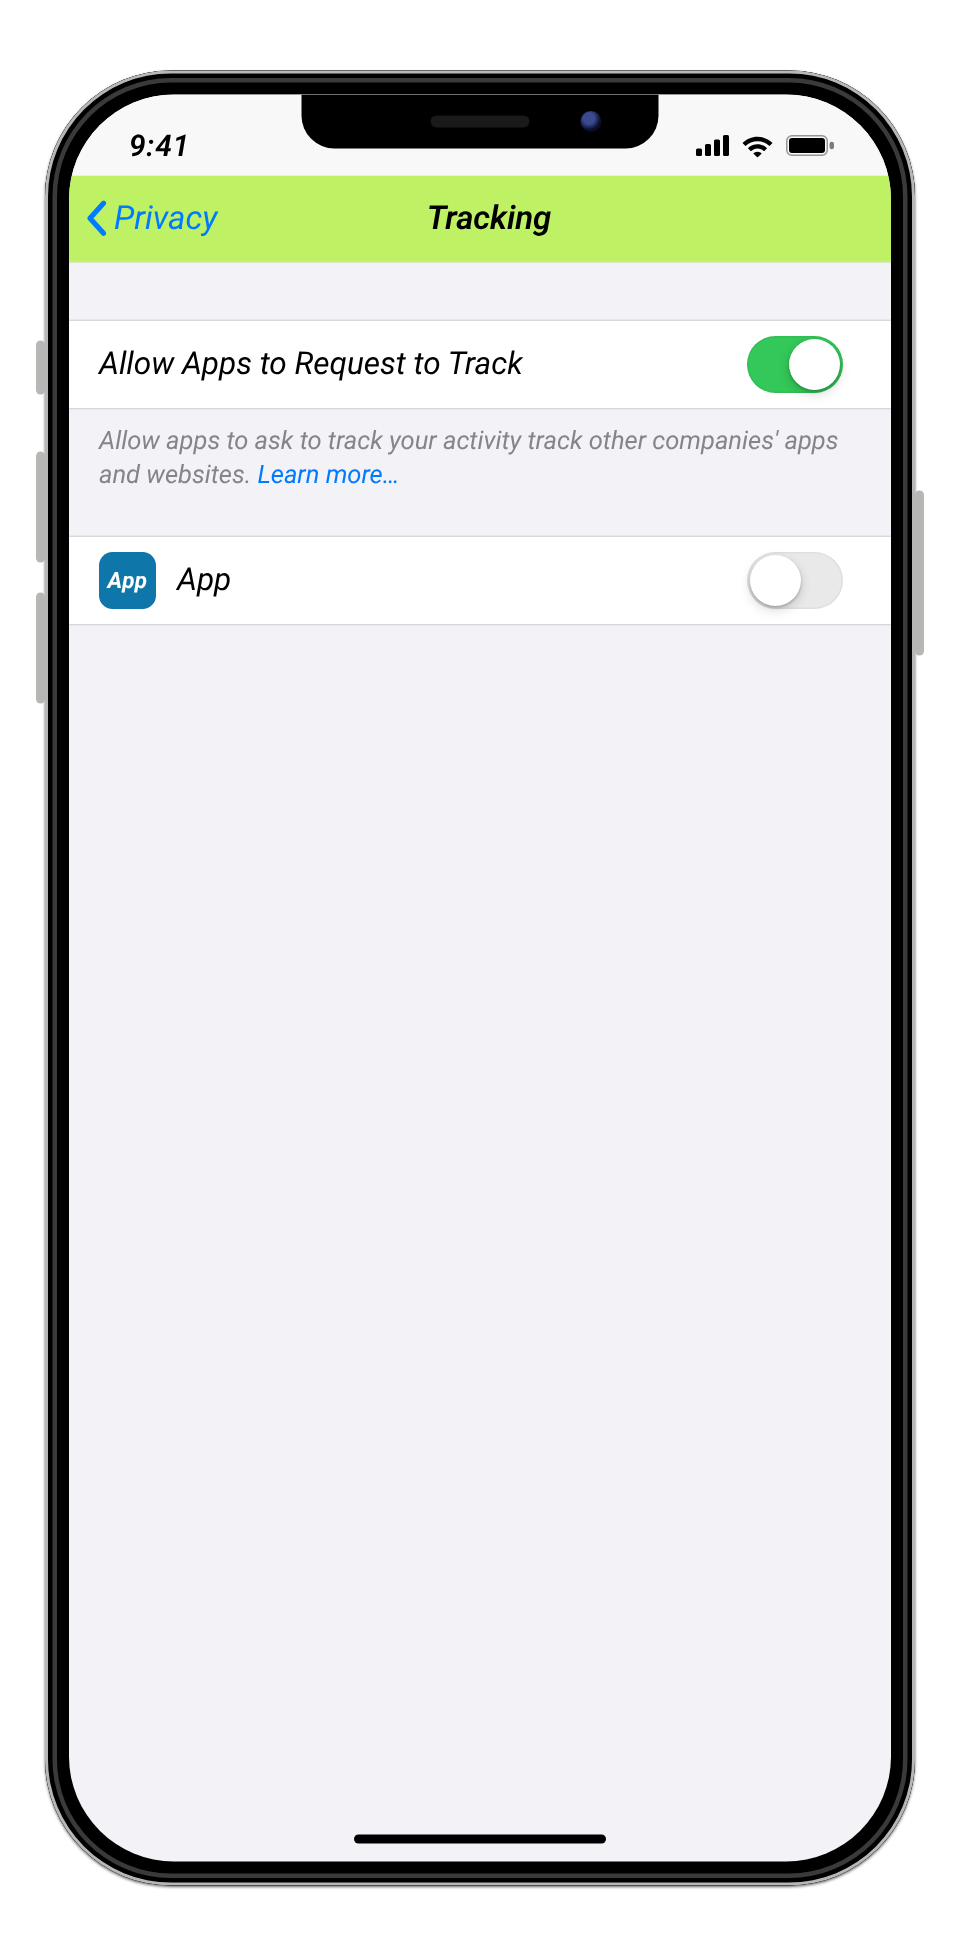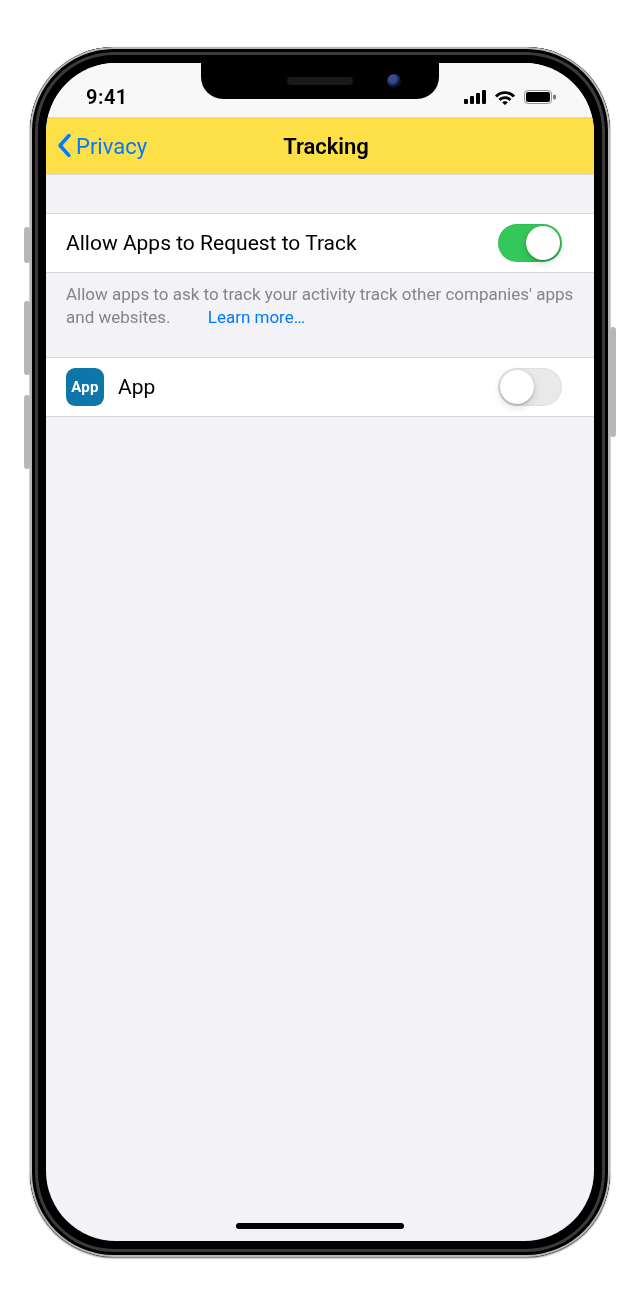--- a/index.html
+++ b/index.html
@@ -6,20 +6,21 @@
     body { background:#fff; width:640px; height:1304px; display:flex; align-items:center; justify-content:center; }
     
     .device-frame {
       position:relative;
       width:580px;
       height:1210px;
       background:#000;
       border-radius:84px;
       padding:16px;
       box-shadow:0 1px 2px rgba(0,0,0,.6), inset 0 0 0 2px #b7b7b5, inset 0 0 0 5px #000, inset 0 0 0 8px #3a3a3a;
+      font-style:italic;
     }
     .device-side { position:absolute; background:#b7b7b5; border-radius:3px; }
     .btn-silence { width:6px; height:36px; left:-6px; top:180px; }
     .btn-vol-up  { width:6px; height:74px; left:-6px; top:254px; }
     .btn-vol-dn  { width:6px; height:74px; left:-6px; top:348px; }
     .btn-power   { width:6px; height:110px; right:-6px; top:280px; }
     .screen {
       position:relative;
       width:100%; height:100%;
       background:#f2f2f7;
@@ -53,21 +54,21 @@
       background:#f8f8f8;
     }
     .status-time { font-size:20px; letter-spacing:.5px; }
     .status-icons { display:flex; align-items:center; gap:8px; padding-right:10px; }
     .status-icons svg { display:block; }
 
     
     .nav-bar {
       position:relative;
       height:58px;
-      background:#fde047;
+      background:#bef264;
       border-bottom:1px solid #d8d8dc;
     }
     .nav-title {
       position:absolute; left:12px; right:0; top:50%; transform:translateY(-50%);
       text-align:center;
       font-size:22px; font-weight:600;
     }
     .nav-back {
       position:absolute; left:10px; top:50%; transform:translateY(-50%);
       display:flex; align-items:center; gap:4px;
@@ -86,21 +87,21 @@
       display:flex; align-items:center; justify-content:space-between;
       padding-left:20px; padding-right:32px;
       font-size:21px;
     }
     .row + .footer-text {
       padding:10px 20px 28px;
       font-size:17px;
       color:#84848a;
       line-height:1.35;
     }
-    .footer-text .link { color:#007aff;margin-left:33px; }
+    .footer-text .link { color:#007aff; }
     .row .app-icon {
       width:38px; height:38px; border-radius:9px;
       background:#0e76a8;
       display:flex; align-items:center; justify-content:center;
       color:#fff; font-size:15px; font-weight:700; letter-spacing:.3px;
       margin-right:14px;
       flex:none;
     }
     .row .label-wrap { display:flex; align-items:center; flex:1; }
     .row-app { margin-top:0;justify-content:flex-end; }

